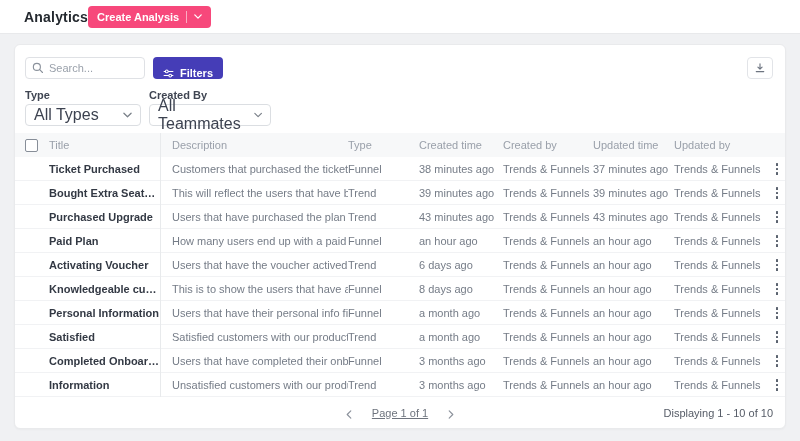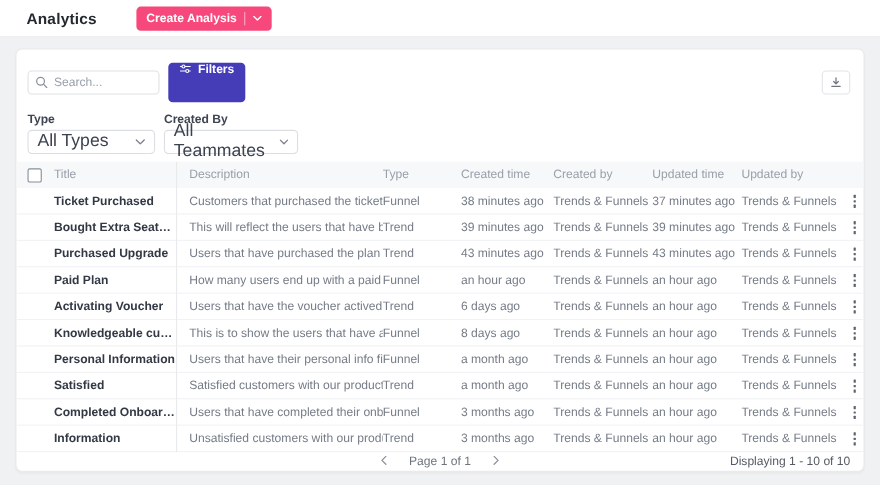--- a/index.html
+++ b/index.html
@@ -14,21 +14,20 @@
     height: 34px; background: #fff; border-bottom: 1px solid #e8e9eb;
     display: flex; align-items: center; justify-content: flex-start;
     padding: 0 14px 0 24px;
   }
   .page-title { font-size: 14px; font-weight: 700; color: #24292f; letter-spacing: .2px; }
   .create-btn {
     background: #f7487b; color: #fff; border: none; border-radius: 4px;
     height: 22px; padding: 0 9px; font-size: 11px; font-weight: 700;
     display: flex; align-items: center; gap: 7px; cursor: pointer;
     font-family: "Liberation Sans", sans-serif;
-    margin-left: 36px;
   }
   .create-btn .btn-divider { width: 1px; height: 12px; background: rgba(255,255,255,.55); }
   
   .content { padding: 10px 14px 12px; height: 407px; border-radius: 11px; }
   .card {
     background: #fff; border: 1px solid #e9eaec; border-radius: 6px;
     height: 385px; display: flex; flex-direction: column;
     box-shadow: 0 1px 2px rgba(20,20,40,.03); overflow: hidden;
   }
   
@@ -36,22 +35,22 @@
   .search-wrap { position: relative; width: 120px; }
   .search-wrap svg { position: absolute; left: 7px; top: 5px; }
   .search-input {
     width: 100%; height: 22px; border: 1px solid #dfe1e5; border-radius: 4px;
     padding: 0 6px 0 23px; font-size: 11px; color: #4a515c; outline: none;
     font-family: "Liberation Sans", sans-serif; background: #fff;
   }
   .search-input::placeholder { color: #9aa1ab; }
   .filters-btn {
     background: #453db7; color: #fff; border: none; border-radius: 4px;
-    height: 36px; padding: 0 10px; font-size: 11px; font-weight: 700;
-    display: flex; align-items: flex-start; gap: 6px; cursor: pointer;
+    height: 22px; padding: 0 10px; font-size: 11px; font-weight: 700;
+    display: flex; align-items: flex-end; gap: 6px; cursor: pointer;
     font-family: "Liberation Sans", sans-serif;
   }
   .toolbar .spacer { flex: 1; }
   .download-btn {
     width: 26px; height: 22px; border: 1px solid #e2e4e8; border-radius: 4px;
     background: #fff; display: flex; align-items: center; justify-content: center;
     cursor: pointer;
   }
   
   .filter-row { display: flex; gap: 8px; padding: 10px 12px 7px 10px; }
@@ -87,21 +86,21 @@
     width: 14px; padding: 3px 0; cursor: pointer; justify-self: center;
   }
   .kebab i { width: 2.5px; height: 2.5px; background: #5c6470; border-radius: .5px; display: block; }
   
   .tbl-footer {
     flex: 1; display: flex; align-items: center; padding: 0 12px; position: relative;
     font-size: 11px; color: #6e747e;
   }
   .pagination {
     position: absolute; left: 0; right: 0; display: flex; justify-content: center;
-    align-items: flex-start; gap: 20px;
+    align-items: flex-end; gap: 20px; text-decoration: underline;
   }
   .page-chevron { display: flex; align-items: center; cursor: pointer; }
   .displaying { margin-left: auto; color: #555b66; position: relative; z-index: 1; }
 </style>
 </head>
 <body>
 
 <div class="topbar">
   <div class="page-title">Analytics</div>
   <button class="create-btn">

